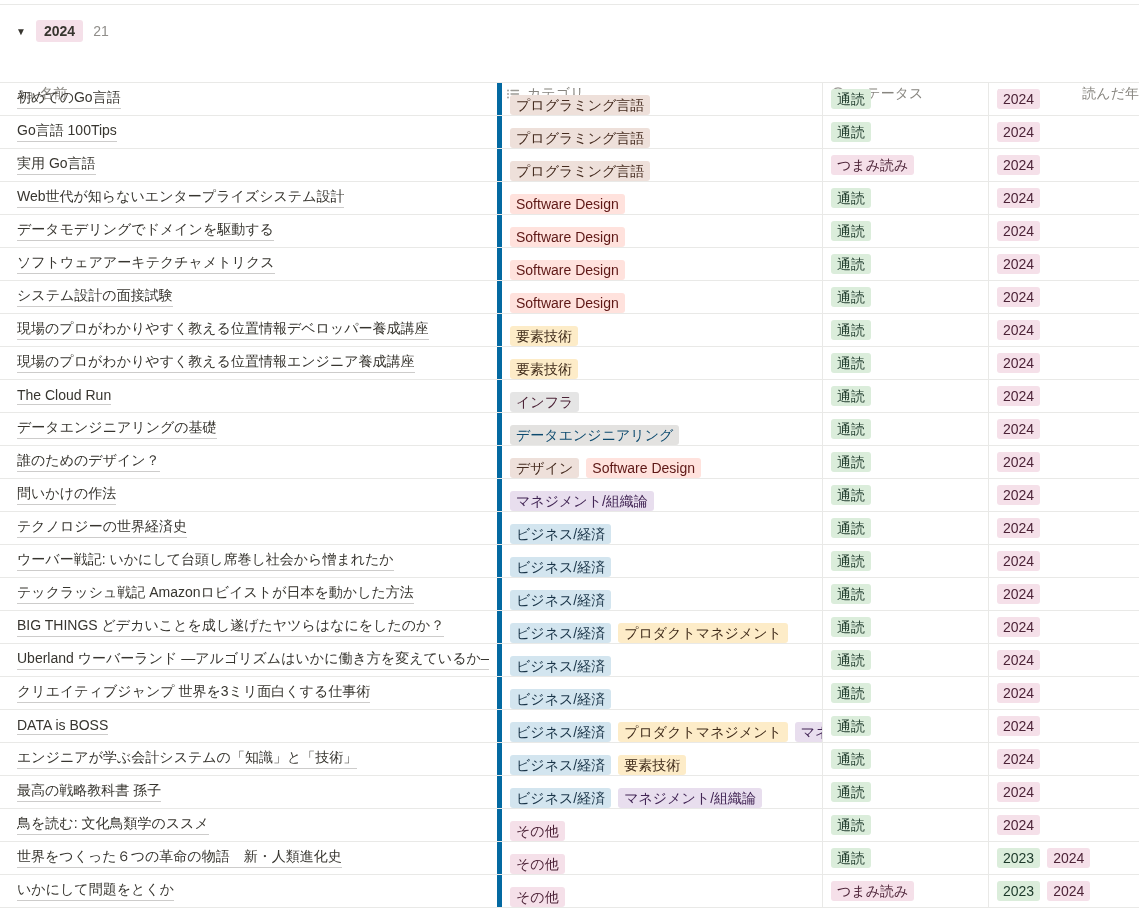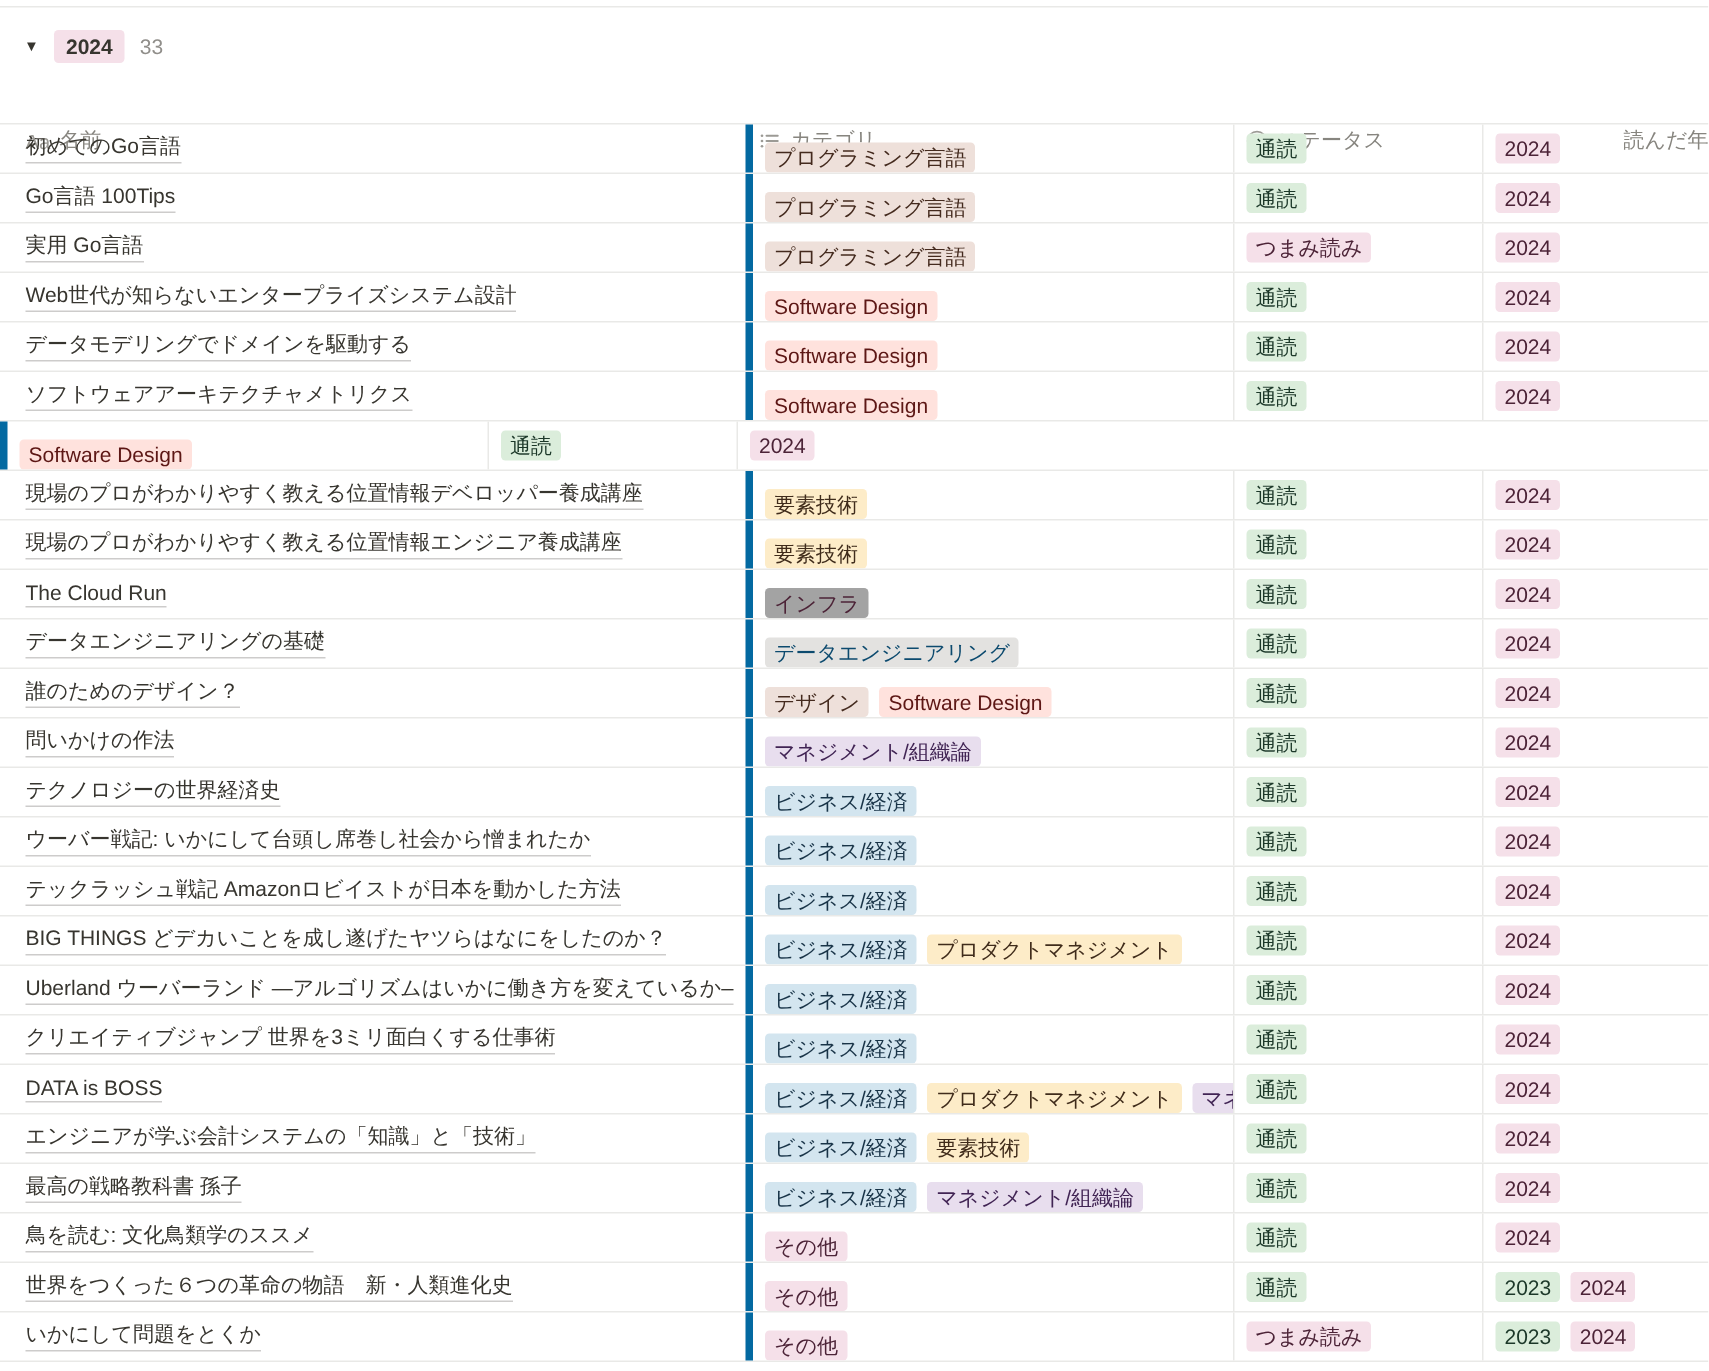--- a/index.html
+++ b/index.html
@@ -74,21 +74,21 @@
 </style>
 </head>
 <body>
 
 <div class="page">
   <div class="top-divider"></div>
 
   <div class="group-header">
     <span class="group-toggle">▼</span>
     <span class="group-badge" id="group-badge" style="background: rgb(245, 224, 233); color: rgb(55, 53, 47);">2024</span>
-    <span class="group-count">33</span>
+    <span class="group-count">21</span>
   </div>
 
   <div class="header-row">
     <div class="header-cell hc-name">
       <span class="aa-icon">Aa</span>
       <span>名前</span>
     </div>
     <div class="header-cell hc-cat">
       <span class="prop-icon">
         <svg width="16" height="16" viewBox="0 0 16 16">
@@ -219,20 +219,23 @@
         </div>
     <div class="cell cell-status">
           <span class="tag" style="background: rgb(219, 237, 219); color: rgb(28, 56, 41);">通読</span>
         </div>
     <div class="cell cell-year">
           <span class="tag" style="background: rgb(245, 224, 233); color: rgb(76, 35, 55);">2024</span>
         </div>
   </div>
 
   <div class="row">
+    <div class="cell cell-name">
+          <span class="name-text">システム設計の面接試験</span>
+        </div>
     <div class="cell cell-category">
           <span class="tag" style="background: rgb(255, 226, 221); color: rgb(93, 23, 21);">Software Design</span>
         </div>
     <div class="cell cell-status">
           <span class="tag" style="background: rgb(219, 237, 219); color: rgb(28, 56, 41);">通読</span>
         </div>
     <div class="cell cell-year">
           <span class="tag" style="background: rgb(245, 224, 233); color: rgb(76, 35, 55);">2024</span>
         </div>
   </div>
@@ -265,21 +268,21 @@
     <div class="cell cell-year">
           <span class="tag" style="background: rgb(245, 224, 233); color: rgb(76, 35, 55);">2024</span>
         </div>
   </div>
 
   <div class="row">
     <div class="cell cell-name">
           <span class="name-text">The Cloud Run</span>
         </div>
     <div class="cell cell-category">
-          <span class="tag" style="background: #a3a3a3; color: rgb(76, 35, 55);">インフラ</span>
+          <span class="tag" style="background: #e5e5e5; color: rgb(76, 35, 55);">インフラ</span>
         </div>
     <div class="cell cell-status">
           <span class="tag" style="background: rgb(219, 237, 219); color: rgb(28, 56, 41);">通読</span>
         </div>
     <div class="cell cell-year">
           <span class="tag" style="background: rgb(245, 224, 233); color: rgb(76, 35, 55);">2024</span>
         </div>
   </div>
 
   <div class="row">

